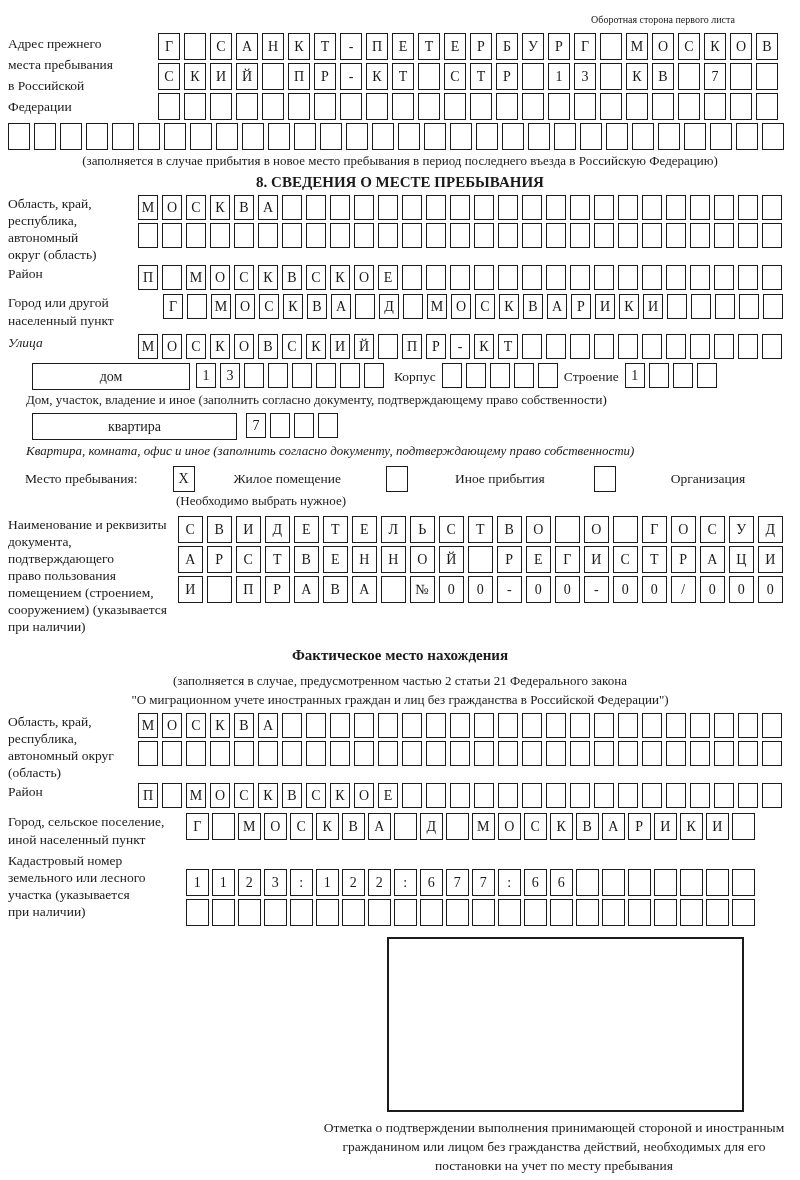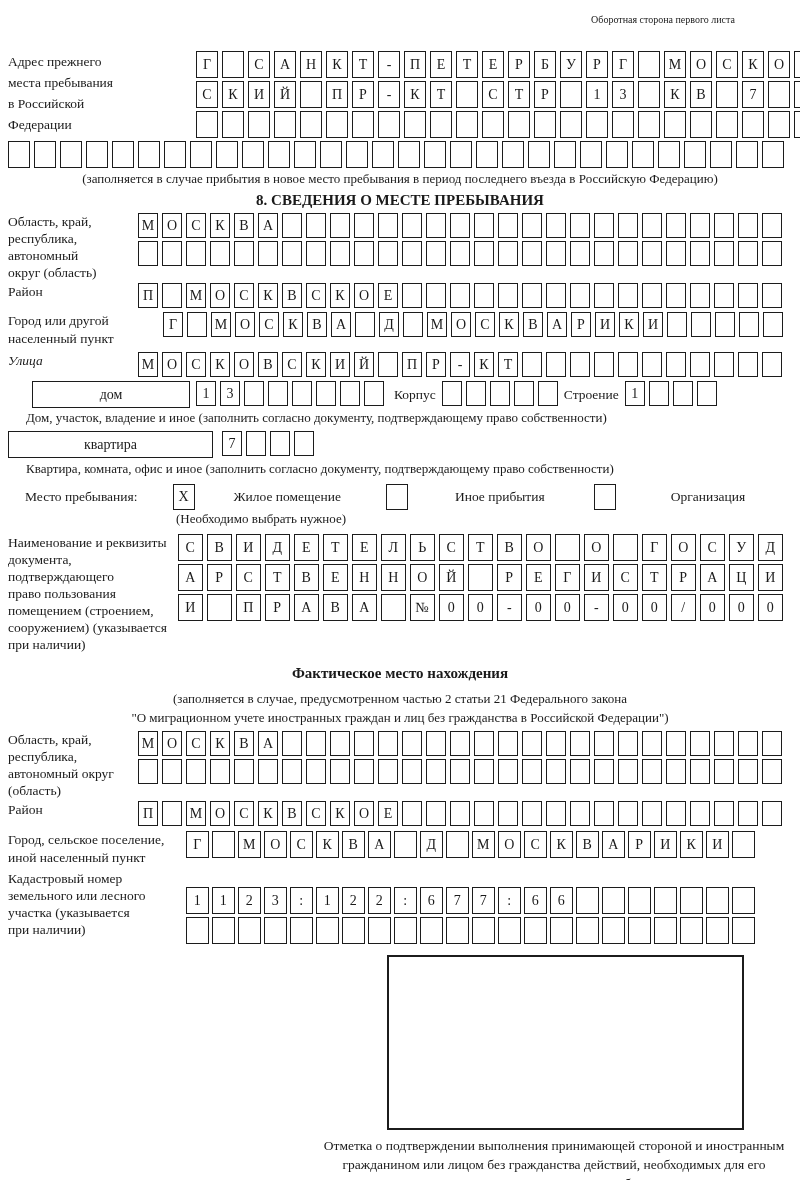--- a/index.html
+++ b/index.html
@@ -46,21 +46,21 @@
   }
 
   .stamp-box { width:357px; height:175px; border:2px solid #1c1c1c; margin-left:379px; }
   .stamp-note { width:492px; margin-left:300px; text-align:center; font-size:13.5px; line-height:19px; margin-top:6px; }
 </style>
 </head>
 <body>
 
 <div class="top-note">Оборотная сторона первого листа</div>
 
-<div class="frow" style="margin-top:26px;gap:38px;">
+<div class="frow" style="margin-top:8px;">
   <div class="flabel lh21" style="width:150px;">Адрес прежнего
 места пребывания
 в Российской
 Федерации</div>
   <div>
     <div class="grid g-a mb3">
         <span class="cell">Г</span>
         <span class="cell"></span>
         <span class="cell">С</span>
         <span class="cell">А</span>
@@ -364,30 +364,30 @@
   <div class="inline-lb" style="margin-left:2px;">Строение</div>
   <div class="grid g-b" style="margin-left:6px;">
       <span class="cell">1</span>
       <span class="cell"></span>
       <span class="cell"></span>
       <span class="cell"></span>
     </div>
 </div>
 <div class="caption" style="text-align:left; margin-left:18px; margin-top:2px;">Дом, участок, владение и иное (заполнить согласно документу, подтверждающему право собственности)</div>
 
-<div class="frow" style="margin-top:5px; ">
+<div class="frow" style="margin-top:5px; margin-left:24px;">
   <div class="namebox" style="width:205px;">квартира</div>
   <div class="grid g-b" style="margin-left:9px;">
       <span class="cell">7</span>
       <span class="cell"></span>
       <span class="cell"></span>
       <span class="cell"></span>
     </div>
 </div>
-<div class="caption" style="text-align:left; margin-left:18px; margin-top:3px;">Квартира, комната, офис и иное (заполнить согласно документу, подтверждающему право собственности)</div>
+<div class="caption" style="text-align:left; margin-left:18px; margin-top:3px;font-style:italic;">Квартира, комната, офис и иное (заполнить согласно документу, подтверждающему право собственности)</div>
 
 <div class="frow" style="margin-top:6px; margin-left:17px; align-items:center;gap:27px;">
   <div class="inline-lb">Место пребывания:</div>
   <div class="chk" style="margin-left:8px;">X</div>
   <div class="inline-lb" style="margin-left:12px;">Жилое помещение</div>
   <div class="chk" style="margin-left:18px;"></div>
   <div class="inline-lb" style="margin-left:20px;">Иное прибытия</div>
   <div class="chk" style="margin-left:22px;"></div>
   <div class="inline-lb" style="margin-left:28px;">Организация</div>
 </div>

